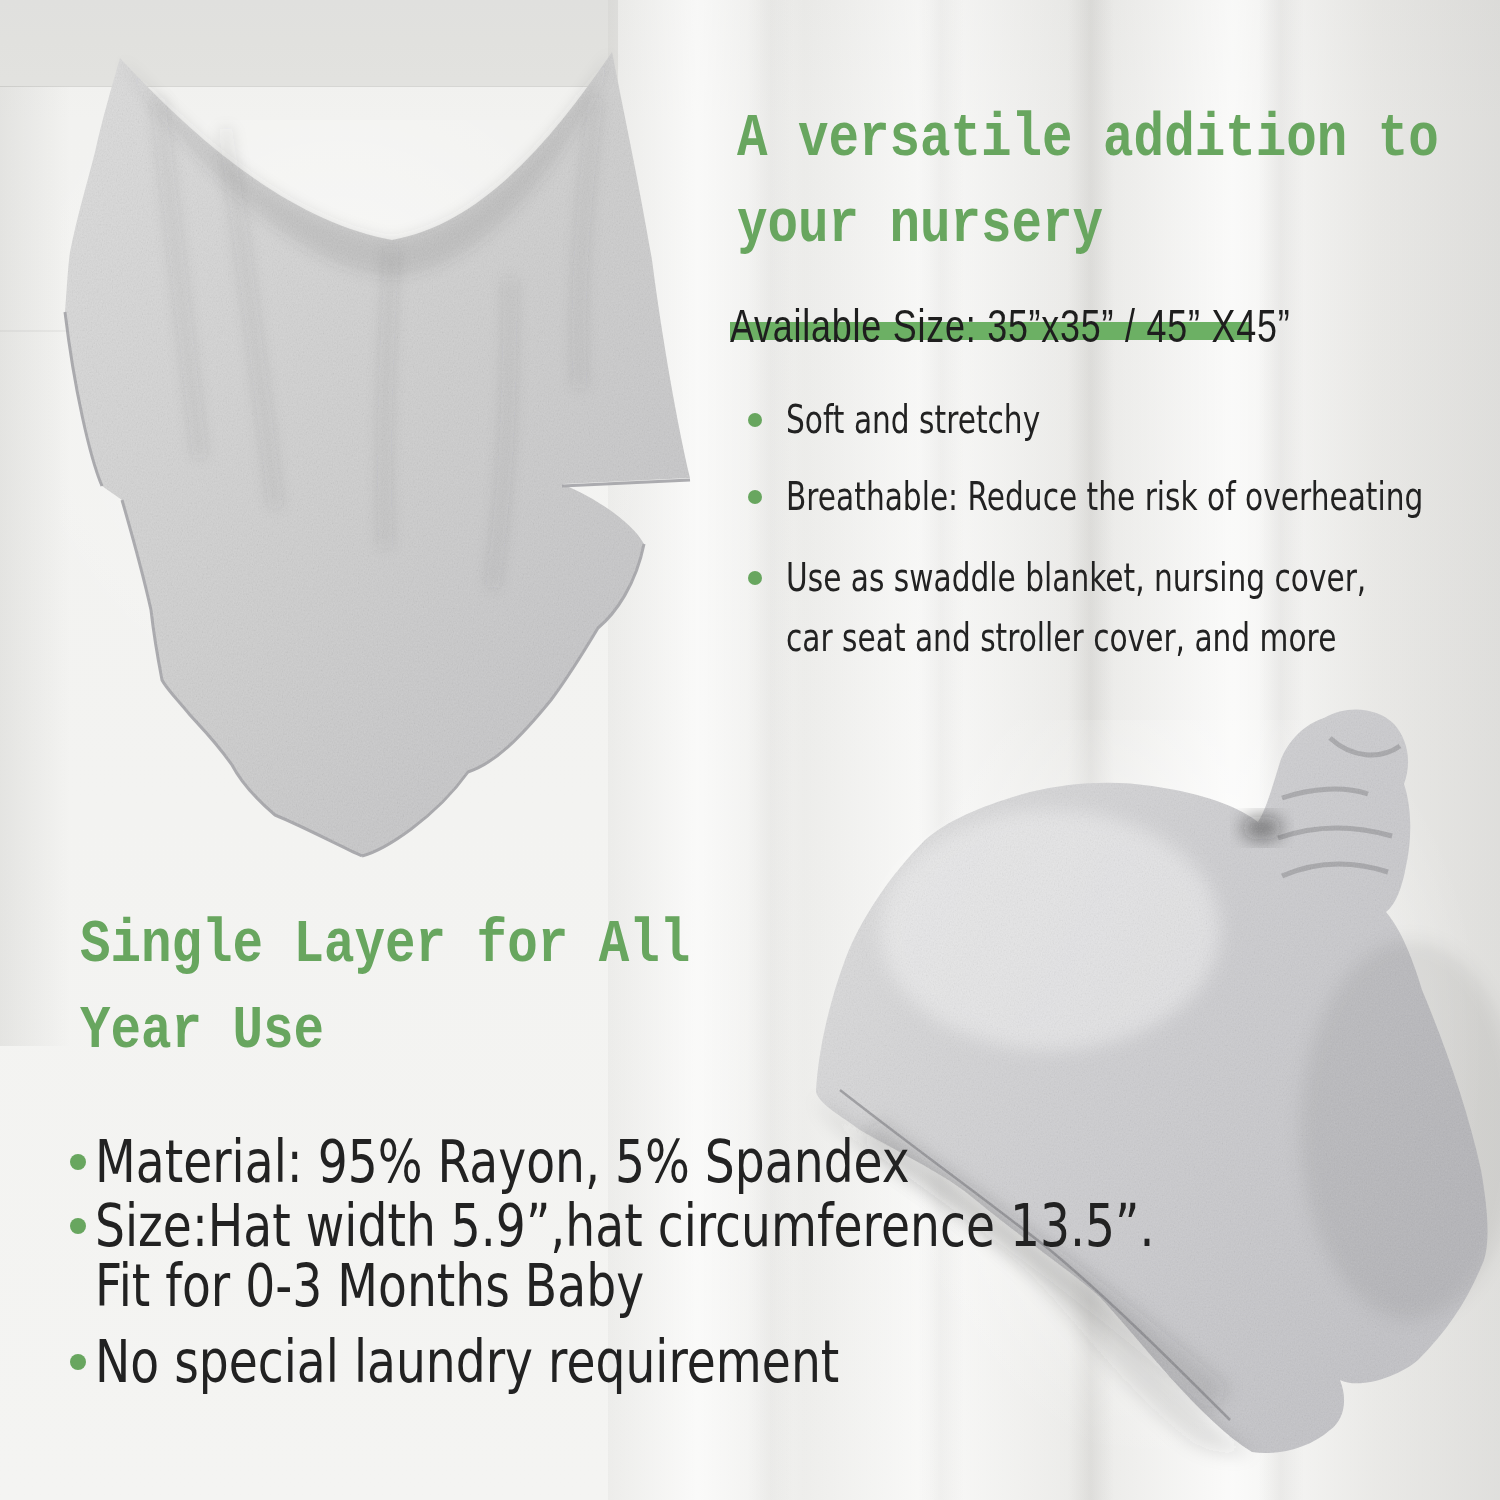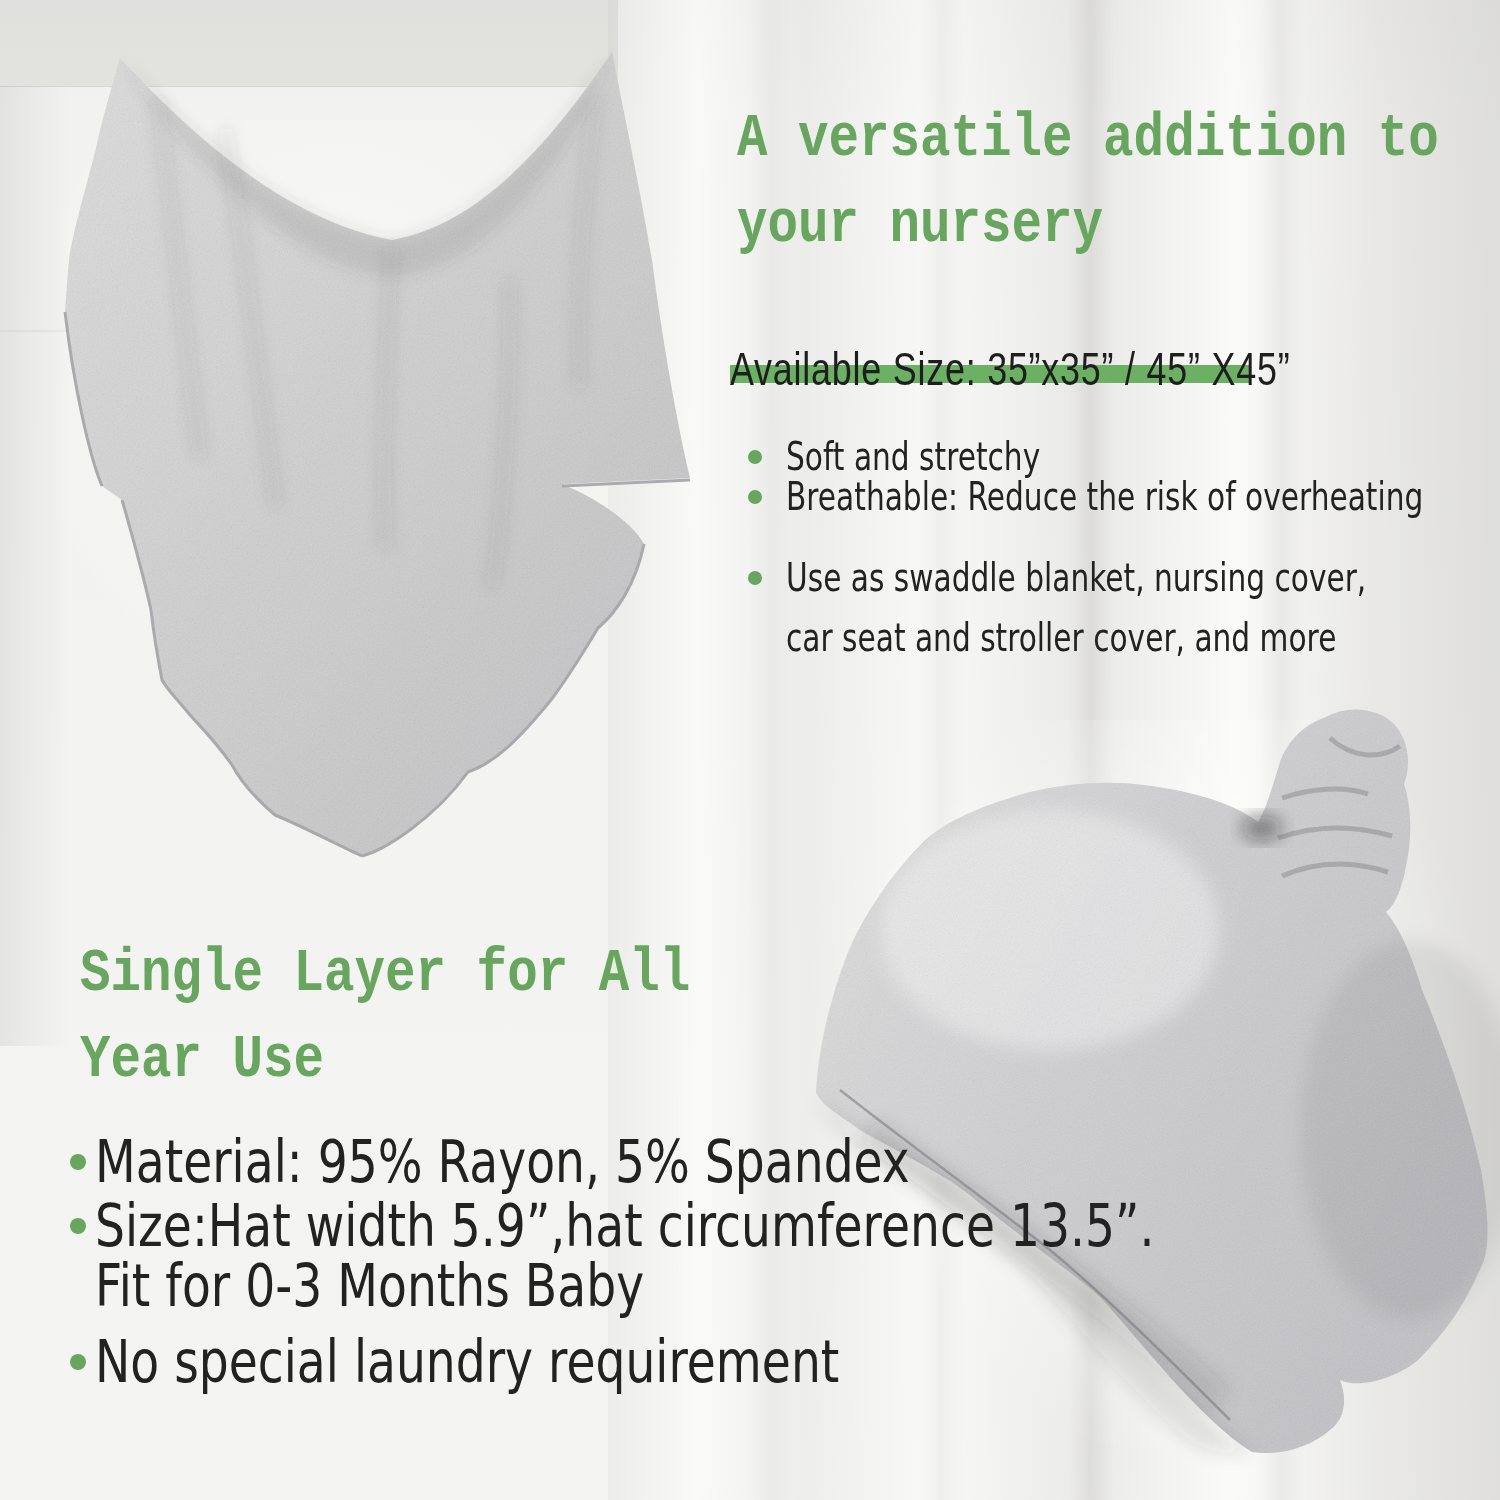--- a/index.html
+++ b/index.html
@@ -37,40 +37,40 @@
   .blanket-glow{position:absolute;left:60px;top:120px;width:620px;height:620px;
     background:radial-gradient(ellipse at 45% 40%,rgba(255,255,255,0.5),rgba(255,255,255,0) 70%);}
   
   .blanket-svg{position:absolute;left:40px;top:28px;width:700px;height:860px;}
   .hat-svg{position:absolute;left:800px;top:700px;width:700px;height:780px;}
   
   .green-heading{position:absolute;margin:0;font-family:Liberation Mono, monospace;
     font-weight:700;font-size:62px;line-height:86px;color:var(--green,#68a65f);}
   .green-heading .hline{display:block;white-space:nowrap;transform:scaleX(0.82);transform-origin:0 50%;}
   .heading-top{left:737px;top:96px;}
-  .heading-bottom{left:80px;top:931px;}
-  .size-line-wrap{position:absolute;left:730px;top:300px;height:56px;margin-top:43px;}
+  .heading-bottom{left:80px;top:902px;}
+  .size-line-wrap{position:absolute;left:730px;top:300px;height:56px;}
   .size-text{position:relative;z-index:1;display:inline-block;white-space:nowrap;
     font-family:"Liberation Sans",sans-serif;font-size:46px;line-height:52px;letter-spacing:1px;
     color:#1e1e1e;transform:scaleX(0.78);transform-origin:0 50%;}
   .green-bar{position:absolute;z-index:0;left:0;top:22px;width:520px;height:18px;
     background:var(--bar-green,#6cb064);}
   ul.bullets{list-style:none;margin:0;padding:0;}
   .bullet{position:absolute;}
   .dot{position:absolute;border-radius:50%;background:var(--green,#68a65f);}
   .top-bullets .bullet{left:737px;padding-left:49px;font-size:39px;line-height:46px;}
   .top-bullets .dot{left:11px;top:16px;width:14px;height:14px;}
   .bottom-bullets .bullet{left:60px;padding-left:35px;font-size:59px;line-height:52px;}
   .bottom-bullets .dot{left:10px;top:18px;width:16px;height:16px;}
   .bline{display:block;white-space:nowrap;color:var(--ink,#222);
     transform:scaleX(0.76);transform-origin:0 50%;}
   .bottom-bullets .bline{transform:scaleX(0.80);}
   .top-bullets .bline + .bline{margin-top:14px;}
   .bottom-bullets .bline + .bline{margin-top:8px;}
-  .b1t{top:397px;margin-top:37px;} .b2t{top:474px;} .b3t{top:555px;}
+  .b1t{top:397px;} .b2t{top:474px;} .b3t{top:555px;}
   .b1b{top:1136px;} .b2b{top:1200px;} .b3b{top:1336px;}
 </style>
 </head>
 <body>
 
 <div class="canvas">
 
   <div class="top-band"></div>
   <div class="left-edge"></div>
   <div class="sill"></div>

